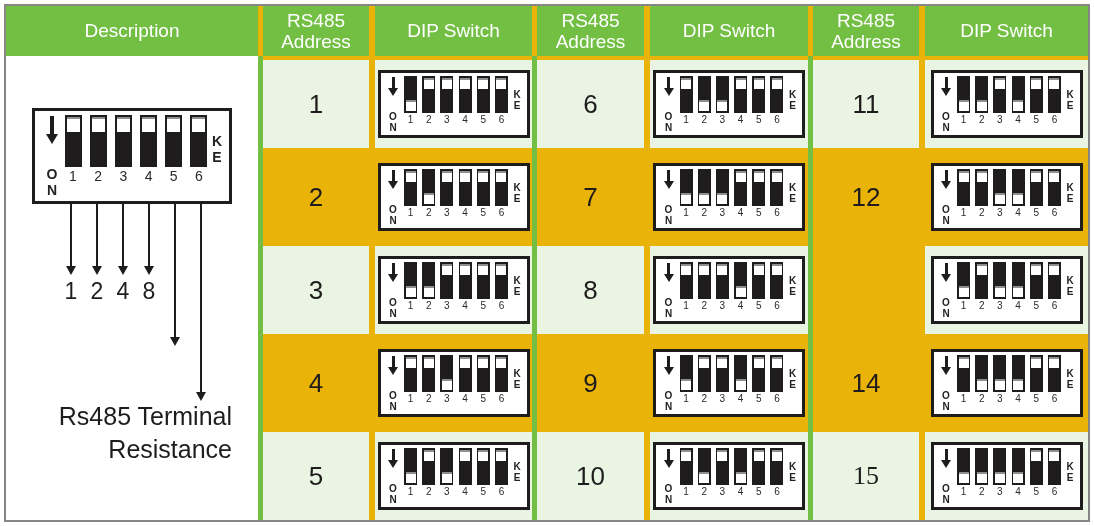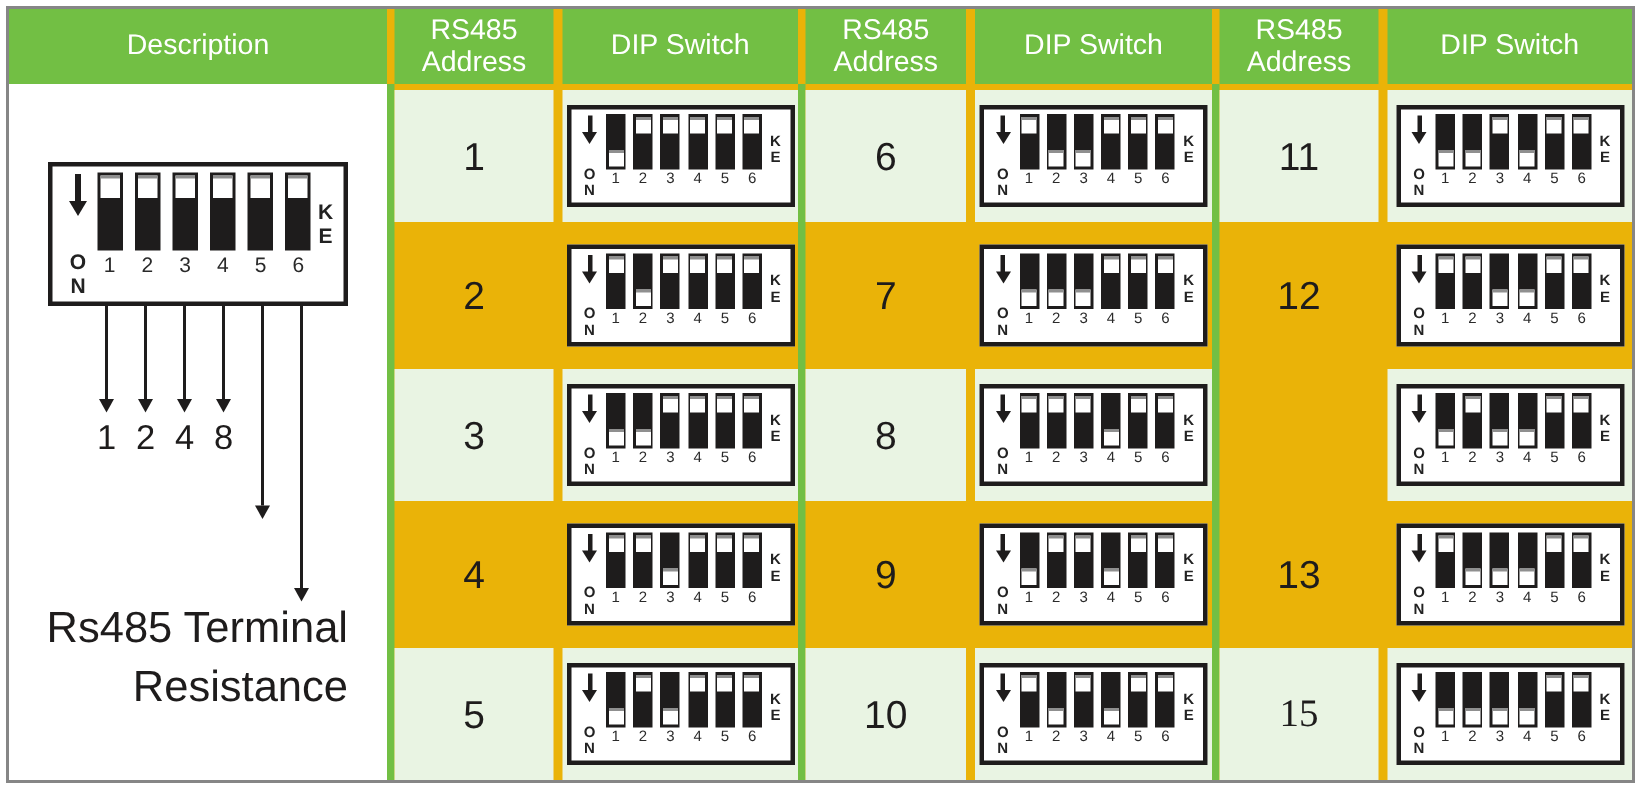--- a/index.html
+++ b/index.html
@@ -46,21 +46,21 @@
   .big .dslider{left:2px;width:13px;height:15px;}
   .big .dnum{font-size:14px;}
   .big .dright{font-size:14px;width:14px;padding-bottom:14px;}
 
   
   .desc-arrow{position:absolute;width:2px;background:#1e1c1c;}
   .desc-arrow::after{content:"";position:absolute;left:-4px;bottom:-9px;border-left:5px solid transparent;
     border-right:5px solid transparent;border-top:9px solid #1e1c1c;}
   .bit-label{position:absolute;transform:translateX(-50%);font-size:23px;color:#1e1c1c;}
   .mode-label{position:absolute;left:44px;top:264px;font-size:22px;color:#1e1c1c;line-height:1.33;}
-  .terminal-label{position:absolute;right:26px;top:344px;font-size:29px;color:#1e1c1c;text-align:right;line-height:1.33;}
+  .terminal-label{position:absolute;right:26px;top:344px;font-size:25px;color:#1e1c1c;text-align:right;line-height:1.33;}
 </style>
 </head>
 <body>
 
 <div class="frame">
   <div class="twrap">
     <div class="tgrid" id="tgrid">
 
       <div class="hcell" style="grid-column:1">Description</div>
       <div class="hcell" style="grid-column:3">RS485 Address</div>
@@ -835,21 +835,21 @@
                 <div class="dnum">6</div>
               </div>
             </div>
             <div class="dright">
               <div class="dletter">K</div>
               <div class="dletter">E</div>
             </div>
           </div>
         </div>
         <div class="cell acell" style="grid-area: 9 / 11;">
-          <div>13</div>
+          <div>14</div>
         </div>
         <div class="cell dipcell" style="grid-area: 9 / 13;">
           <div class="dipbox">
             <div class="dleft">
               <div class="darrow"></div>
               <div class="dletter dl-o">O</div>
               <div class="dletter">N</div>
             </div>
             <div class="dtracks">
               <div class="dsw">

